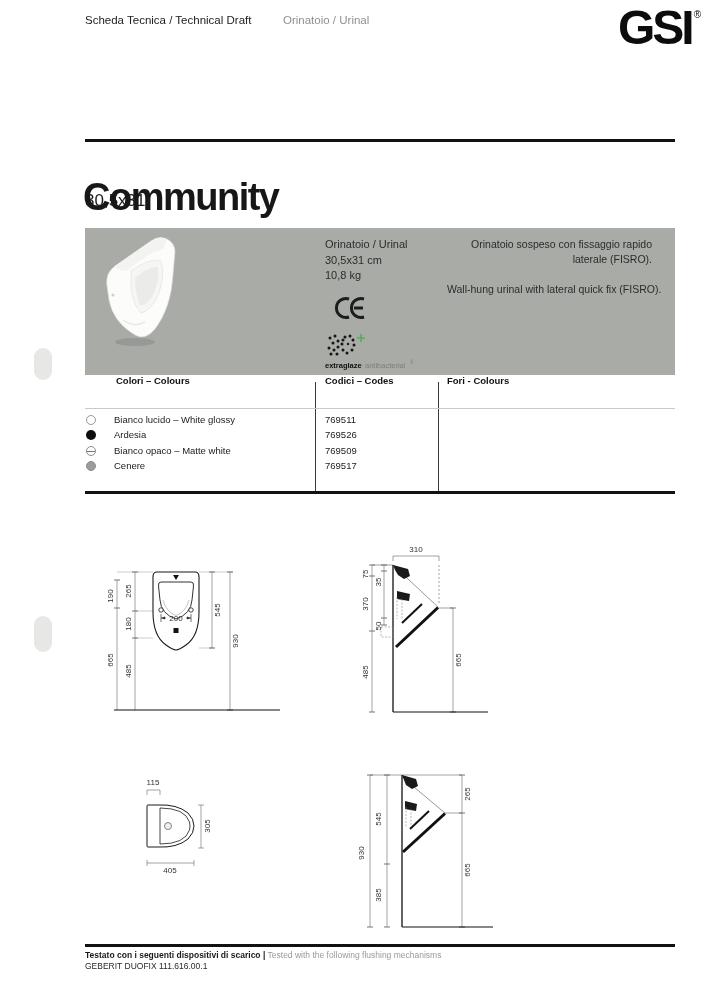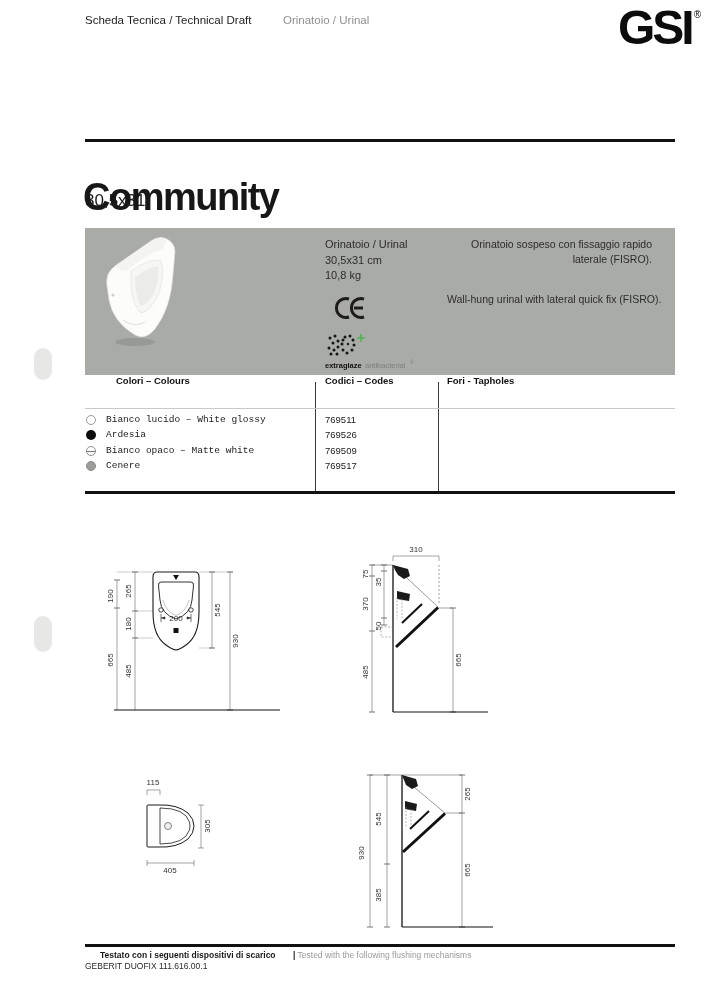--- a/index.html
+++ b/index.html
@@ -19,35 +19,35 @@
   .rule{left:85px;width:590px;background:#111;}
   .rule-light{left:85px;width:590px;height:1px;background:#c9c9c6;}
   
   .title{left:83px;top:144px;font-size:38px;font-weight:700;letter-spacing:-1.5px;color:#171717;margin-top:32px;}
   .size{left:85px;top:191px;font-size:17px;color:#1a1a1a;}
   
   .banner{left:85px;top:228px;width:590px;height:147px;background:#a9aba7;}
   .banner .spec{position:absolute;left:240px;top:9px;font-size:11px;line-height:15.5px;color:#2c2c2c;}
   .banner .desc{position:absolute;left:362px;top:9px;font-size:10.5px;line-height:15px;color:#2c2c2c;}
   .banner .desc .p1{max-width:205px;text-align:right;}
-  .banner .desc .p2{margin-top:25px;white-space:nowrap;}
+  .banner .desc .p2{margin-top:15px;white-space:nowrap;}
   
   .thead{position:absolute;top:375px;font-size:9.5px;font-weight:700;color:#111;}
   .vdiv{position:absolute;top:382px;height:110px;width:1px;background:#3a3a3a;}
   .trow{position:absolute;left:85px;width:590px;height:15px;font-size:9.5px;color:#222;}
   .sw{position:absolute;left:1px;top:1px;width:10px;height:10px;border-radius:50%;box-sizing:border-box;}
   .sw0{background:#fff;border:1px solid #9a9a9a;}
   .sw1{background:#0d0d0d;}
   .sw2{background:linear-gradient(#fff 44%,#777 44%,#777 58%,#fff 58%);border:1px solid #8d8d8d;}
   .sw3{background:#9b9d99;border:1px solid #8b8d89;}
-  .tname{position:absolute;left:21px;top:0;font-family:Liberation Mono, monospace;}
+  .tname{position:absolute;left:29px;top:0;}
   .tcode{position:absolute;left:240px;top:0;}
   
   .foot1{left:85px;top:950px;font-size:8.5px;color:#1a1a1a;}
-  .foot1 b{font-weight:700;margin-left:15px;}
+  .foot1 b{font-weight:700;}
   .foot1 .en{color:#9a9a9a;}
   .foot2{left:85px;top:961px;font-size:8.5px;color:#2a2a2a;}
   svg{display:block;}
   svg text{font-family:"Liberation Sans", sans-serif;}
 </style>
 </head>
 <body>
 
 <div class="punch" style="top:348px;height:32px;"></div>
 <div class="punch" style="top:616px;height:36px;"></div>
@@ -116,21 +116,21 @@
   </svg>
 
   <div class="desc">
     <div class="p1">Orinatoio sospeso con fissaggio rapido laterale (FISRO).</div>
     <div class="p2">Wall-hung urinal with lateral quick fix (FISRO).</div>
   </div>
 </div>
 
 <div class="thead" style="left:116px;">Colori – Colours</div>
 <div class="thead" style="left:325px;">Codici – Codes</div>
-<div class="thead" style="left:447px;">Fori - Tapholes</div>
+<div class="thead" style="left:447px;">Fori - Colours</div>
 <div class="vdiv" style="left:315px;"></div>
 <div class="vdiv" style="left:438px;"></div>
 <div class="abs rule-light" style="top:408px;"></div>
 
 <div class="trow" style="top:414px;">
   <span class="sw sw0"></span>
   <span class="tname">Bianco lucido – White glossy</span>
   <span class="tcode">769511</span>
 </div>
 <div class="trow" style="top:429px;">

